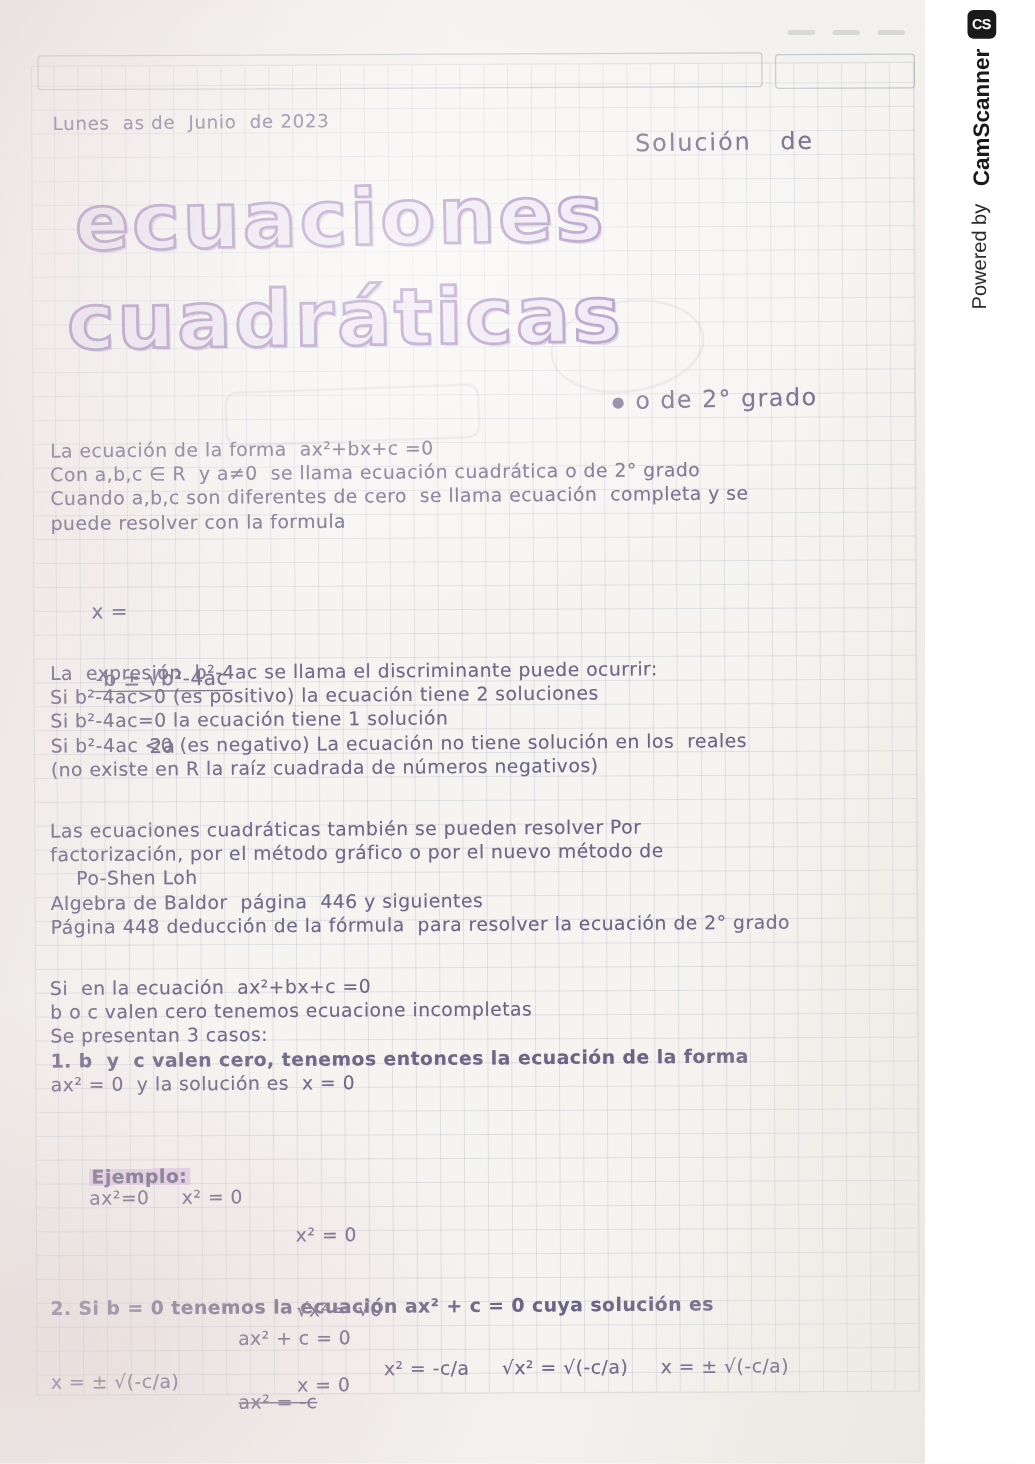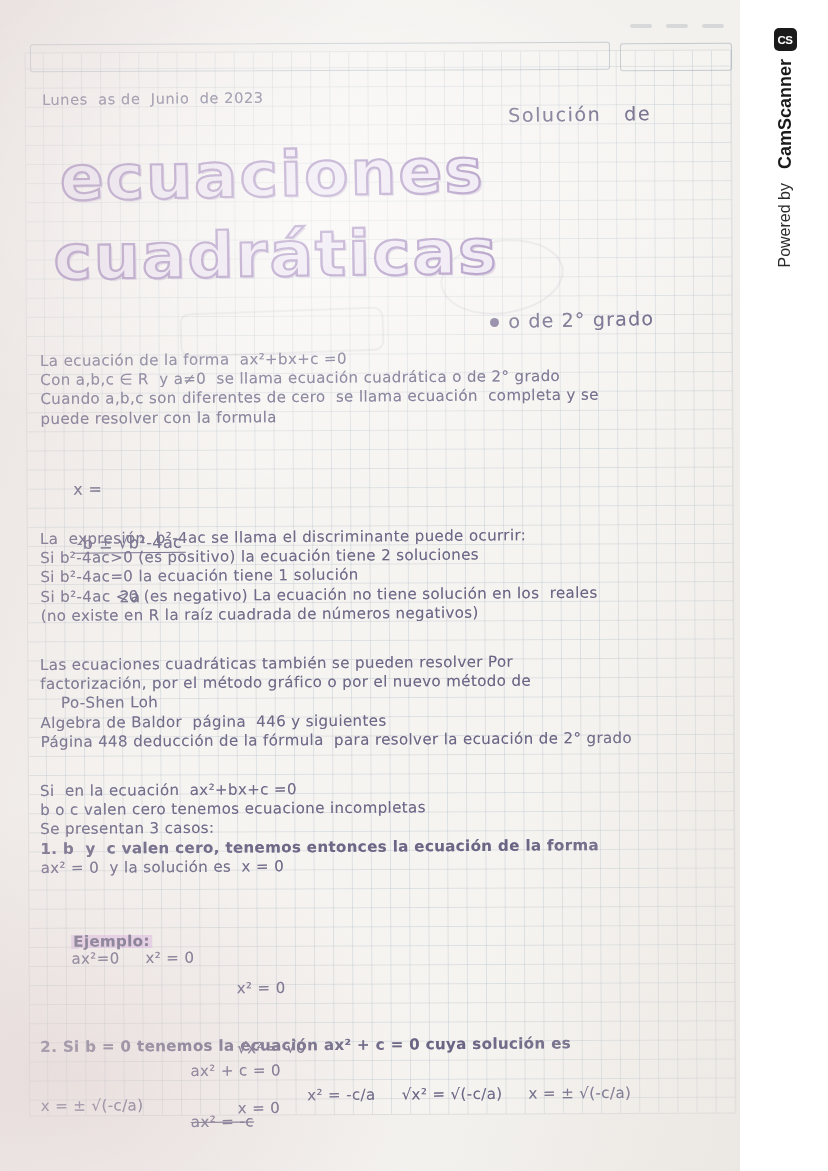--- a/index.html
+++ b/index.html
@@ -180,21 +180,21 @@
     padding: 0 2px;
   }
 
   
   .strike { text-decoration: line-through; text-decoration-thickness: 1.2px; }
 
   
   #cam {
     position: absolute;
     right: 12px;
-    top: 28px;
+    top: 8px;
     width: 62px;
     z-index: 9;
     display: flex;
     flex-direction: column;
     align-items: center;
     gap: 14px;
     justify-content: space-between;
   }
   #cam-brand {
     display: flex;

